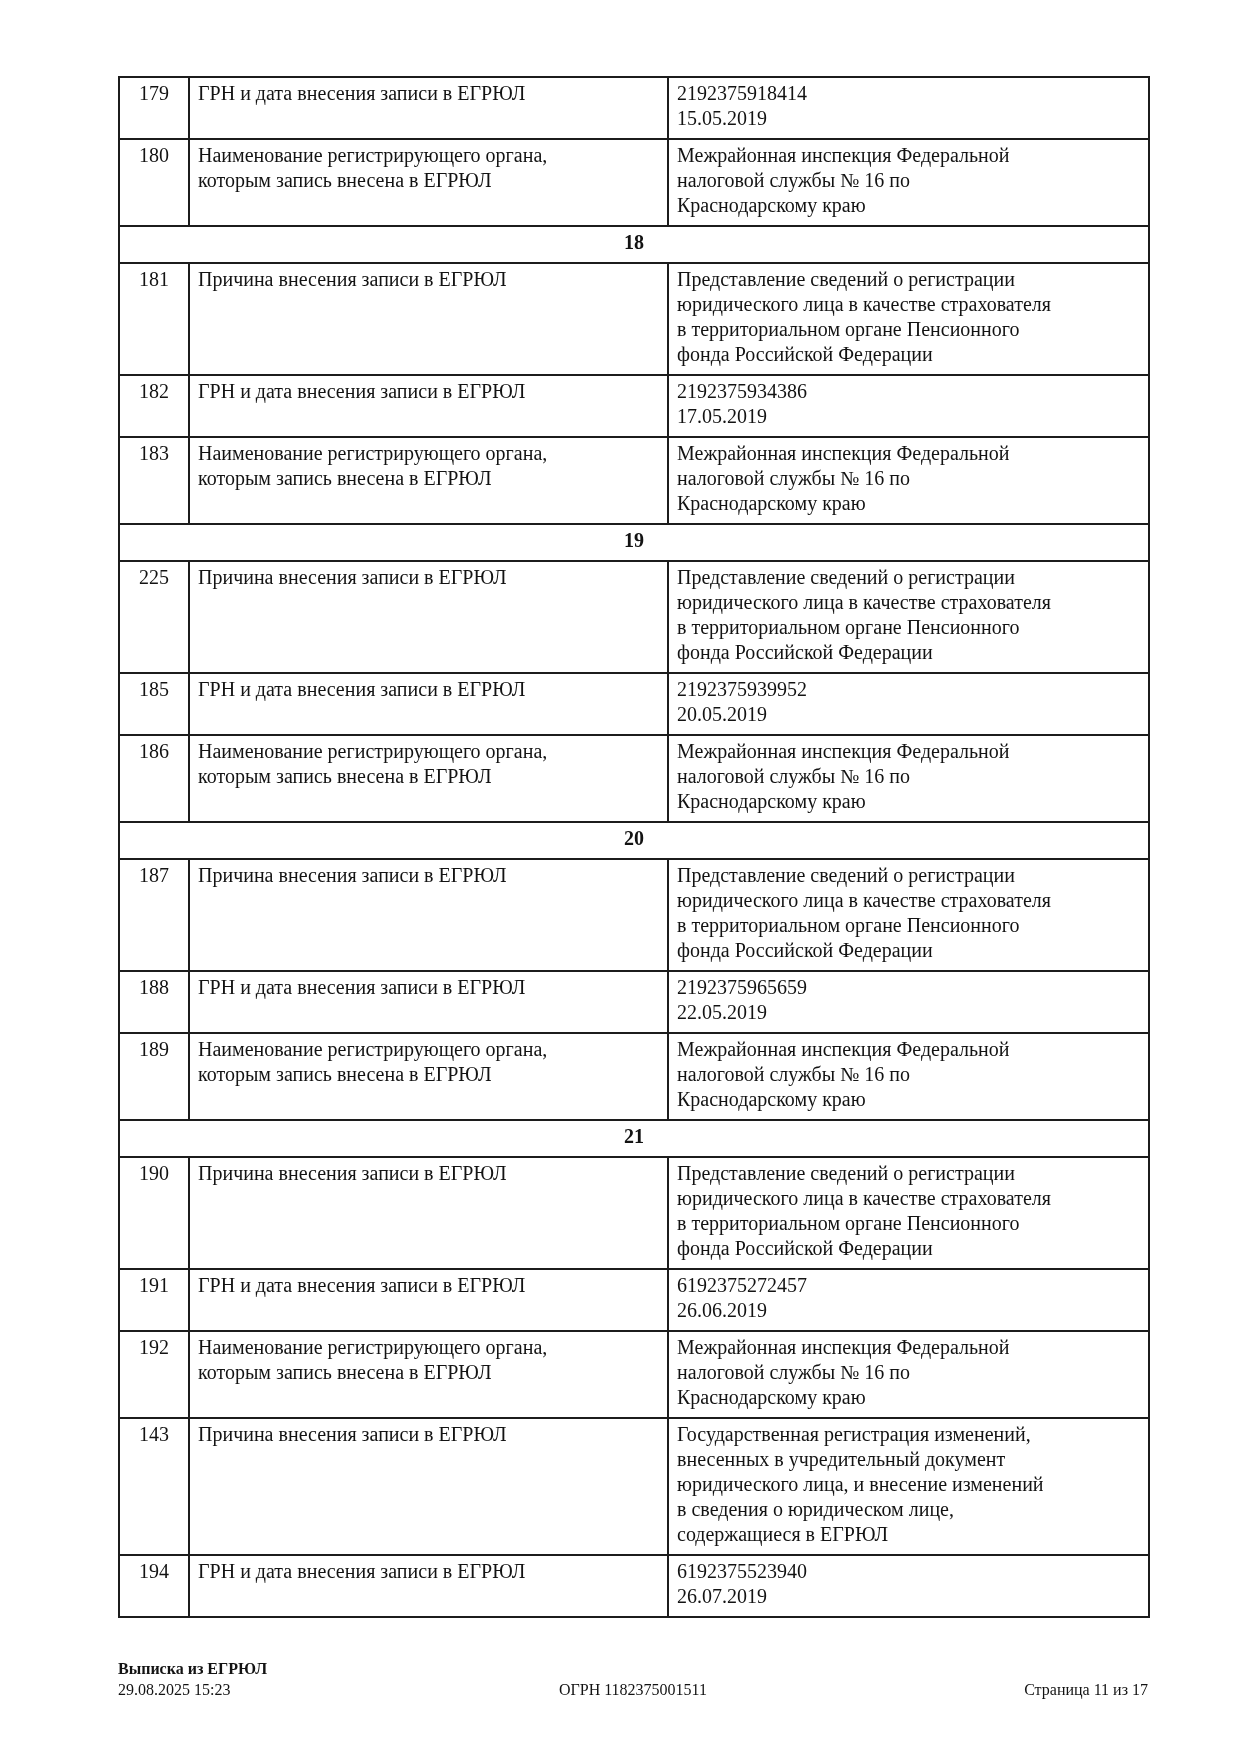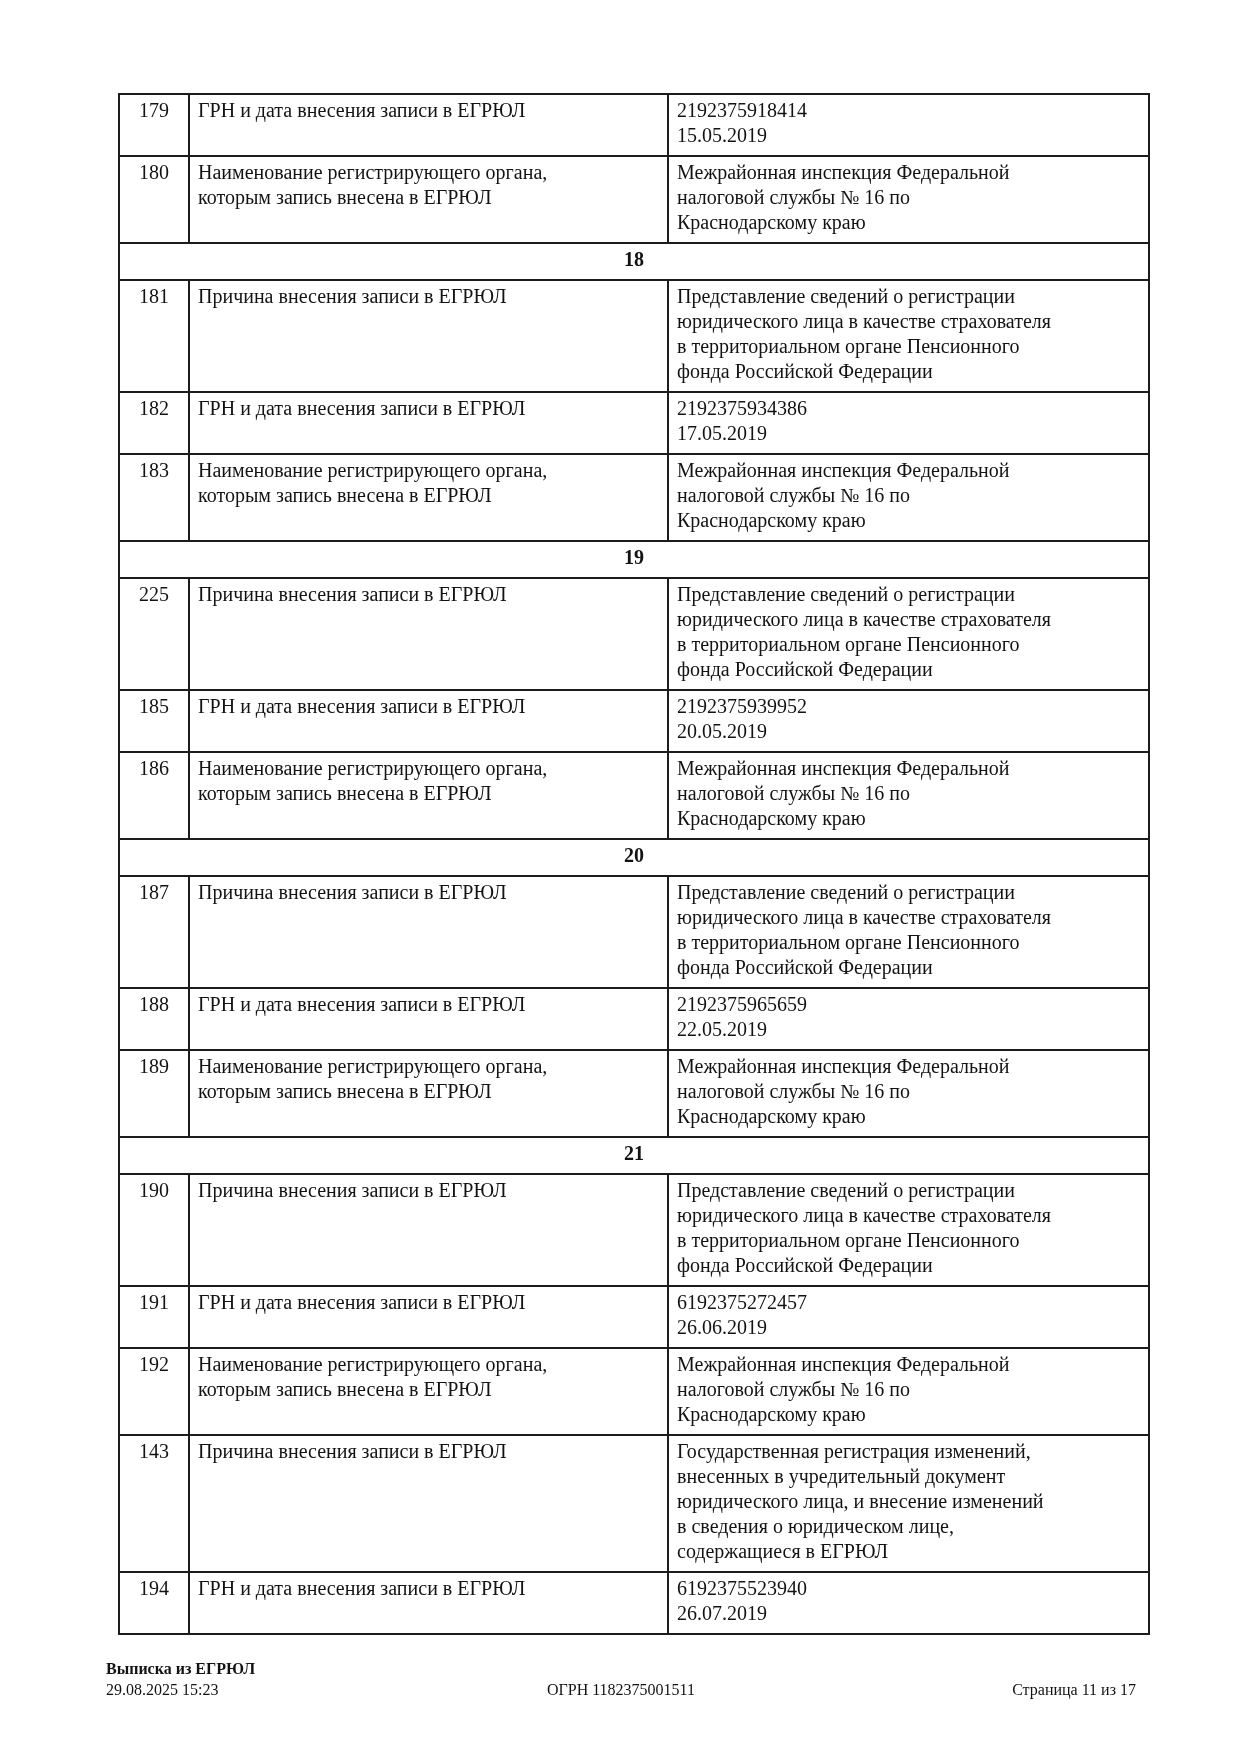--- a/index.html
+++ b/index.html
@@ -9,21 +9,21 @@
     width: 1240px;
     height: 1755px;
     background: #ffffff;
     color: #131313;
     font-family: "Liberation Serif", "DejaVu Serif", serif;
     overflow: hidden;
   }
   table.egrul {
     position: absolute;
     left: 118px;
-    top: 93px;
+    top: 76px;
     width: 1030px;
     border-collapse: collapse;
     table-layout: fixed;
     border: 2px solid #1c1c1c;
   }
   table.egrul col.c-num   { width: 70px; }
   table.egrul col.c-label { width: 479px; }
   table.egrul col.c-value { width: 481px; }
   table.egrul td {
     border: 2px solid #1c1c1c;
@@ -43,21 +43,21 @@
   td.value-cell { padding-left: 9px; }
   td.section-cell {
     text-align: center;
     font-weight: bold;
     padding: 2px 4px 5px 4px;
     white-space: nowrap;
     margin-top: 40px;
   }
   .footer {
     position: absolute;
-    left: 106px;
+    left: 118px;
     top: 1658px;
     width: 1030px;
     display: flex;
     align-items: flex-end;
     font-size: 16px;
     line-height: 21px;
   }
   .footer .f-left  { flex: 1 1 0; text-align: left; }
   .footer .f-mid   { flex: 1 1 0; text-align: center; }
   .footer .f-right { flex: 1 1 0; text-align: right; }

